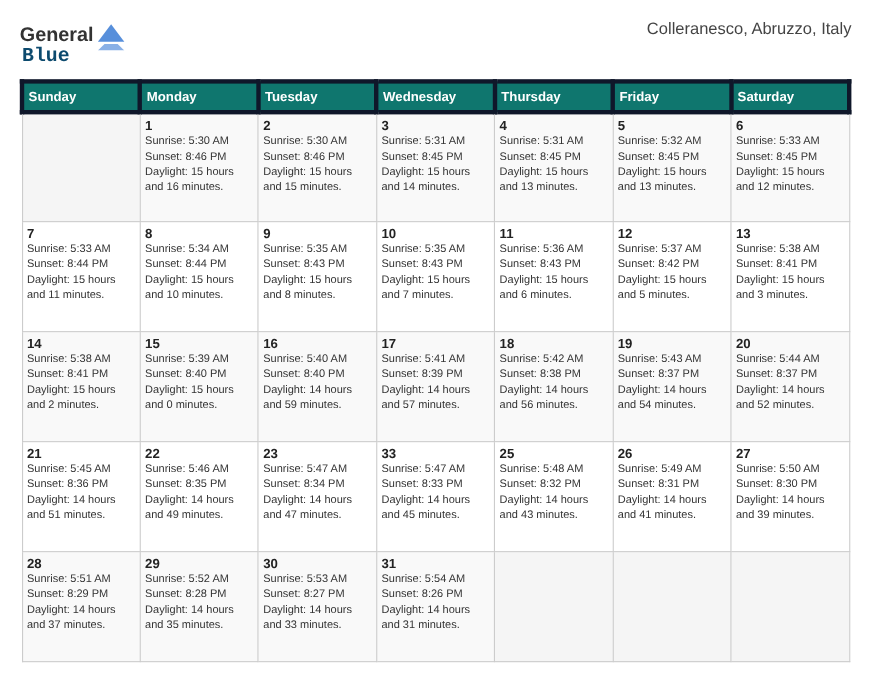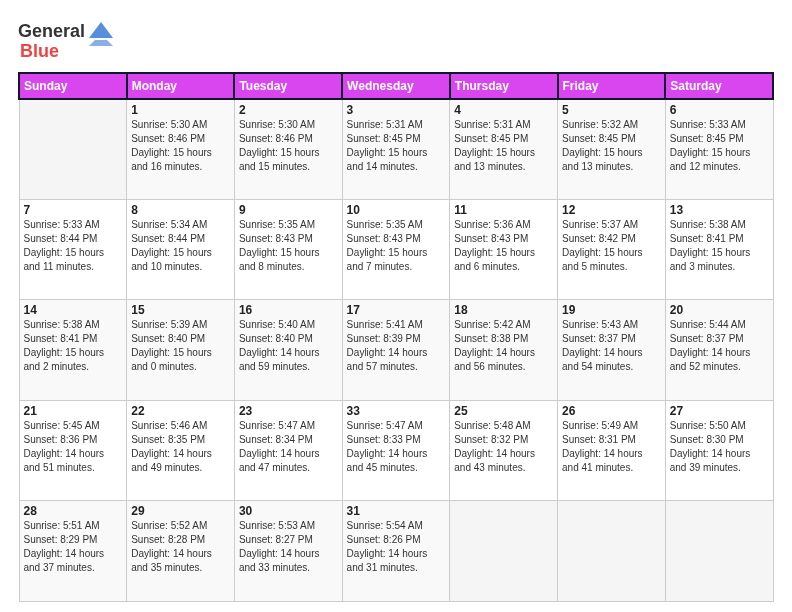--- a/index.html
+++ b/index.html
@@ -27,21 +27,21 @@
       display: flex;
       align-items: center;
       gap: 0px;
     }
     .logo-text {
       font-size: 18px;
       font-weight: bold;
       line-height: 1.1;
     }
     .logo-general { color: #333; }
-    .logo-blue { color: #ef4444; }
+    .logo-blue { color: #0c4a6e; font-family: Liberation Mono, monospace; }
     .logo-icon {
       width: 28px;
       height: 28px;
       margin-left: 2px;
     }
     .title-block {
       text-align: right;
     }
     .title-month {
       font-size: 36px;
@@ -53,27 +53,27 @@
       font-size: 15px;
       color: #444;
     }
     .calendar {
       width: 100%;
       border-collapse: collapse;
       flex: 1;
       font-size: 10.5px;
     }
     .calendar thead tr th {
-      background-color: #d946ef;
+      background-color: #0f766e;
       color: #fff;
       font-weight: bold;
       font-size: 12px;
       padding: 5px 4px;
       text-align: left;
-      border: 2px solid #0f172a;
+      border: 4px solid #0f172a;
     }
     .calendar tbody tr td {
       border: 1px solid #ccc;
       vertical-align: top;
       padding: 3px 4px;
       width: 107px;
       min-height: 70px;
       height: 84px;
       background: #fff;
     }
@@ -110,20 +110,21 @@
           <span class="logo-text logo-general">General</span>
           <svg class="logo-icon" viewBox="0 0 28 28" xmlns="http://www.w3.org/2000/svg">
             <polygon points="2,20 14,4 26,20" fill="#3a7bd5" opacity="0.85"></polygon>
             <polygon points="8,22 20,22 26,28 2,28" fill="#3a7bd5" opacity="0.6"></polygon>
           </svg>
         </div>
         <span class="logo-text logo-blue" style="margin-top:-4px;margin-left:2px;">Blue</span>
       </div>
     </div>
     <div class="title-block">
+      <div class="title-location">Colleranesco, Abruzzo, Italy</div>
     </div>
   </div>
 
   <table class="calendar">
     <thead>
       <tr>
       <th>Sunday</th>
           <th>Monday</th>
           <th>Tuesday</th>
           <th>Wednesday</th>

